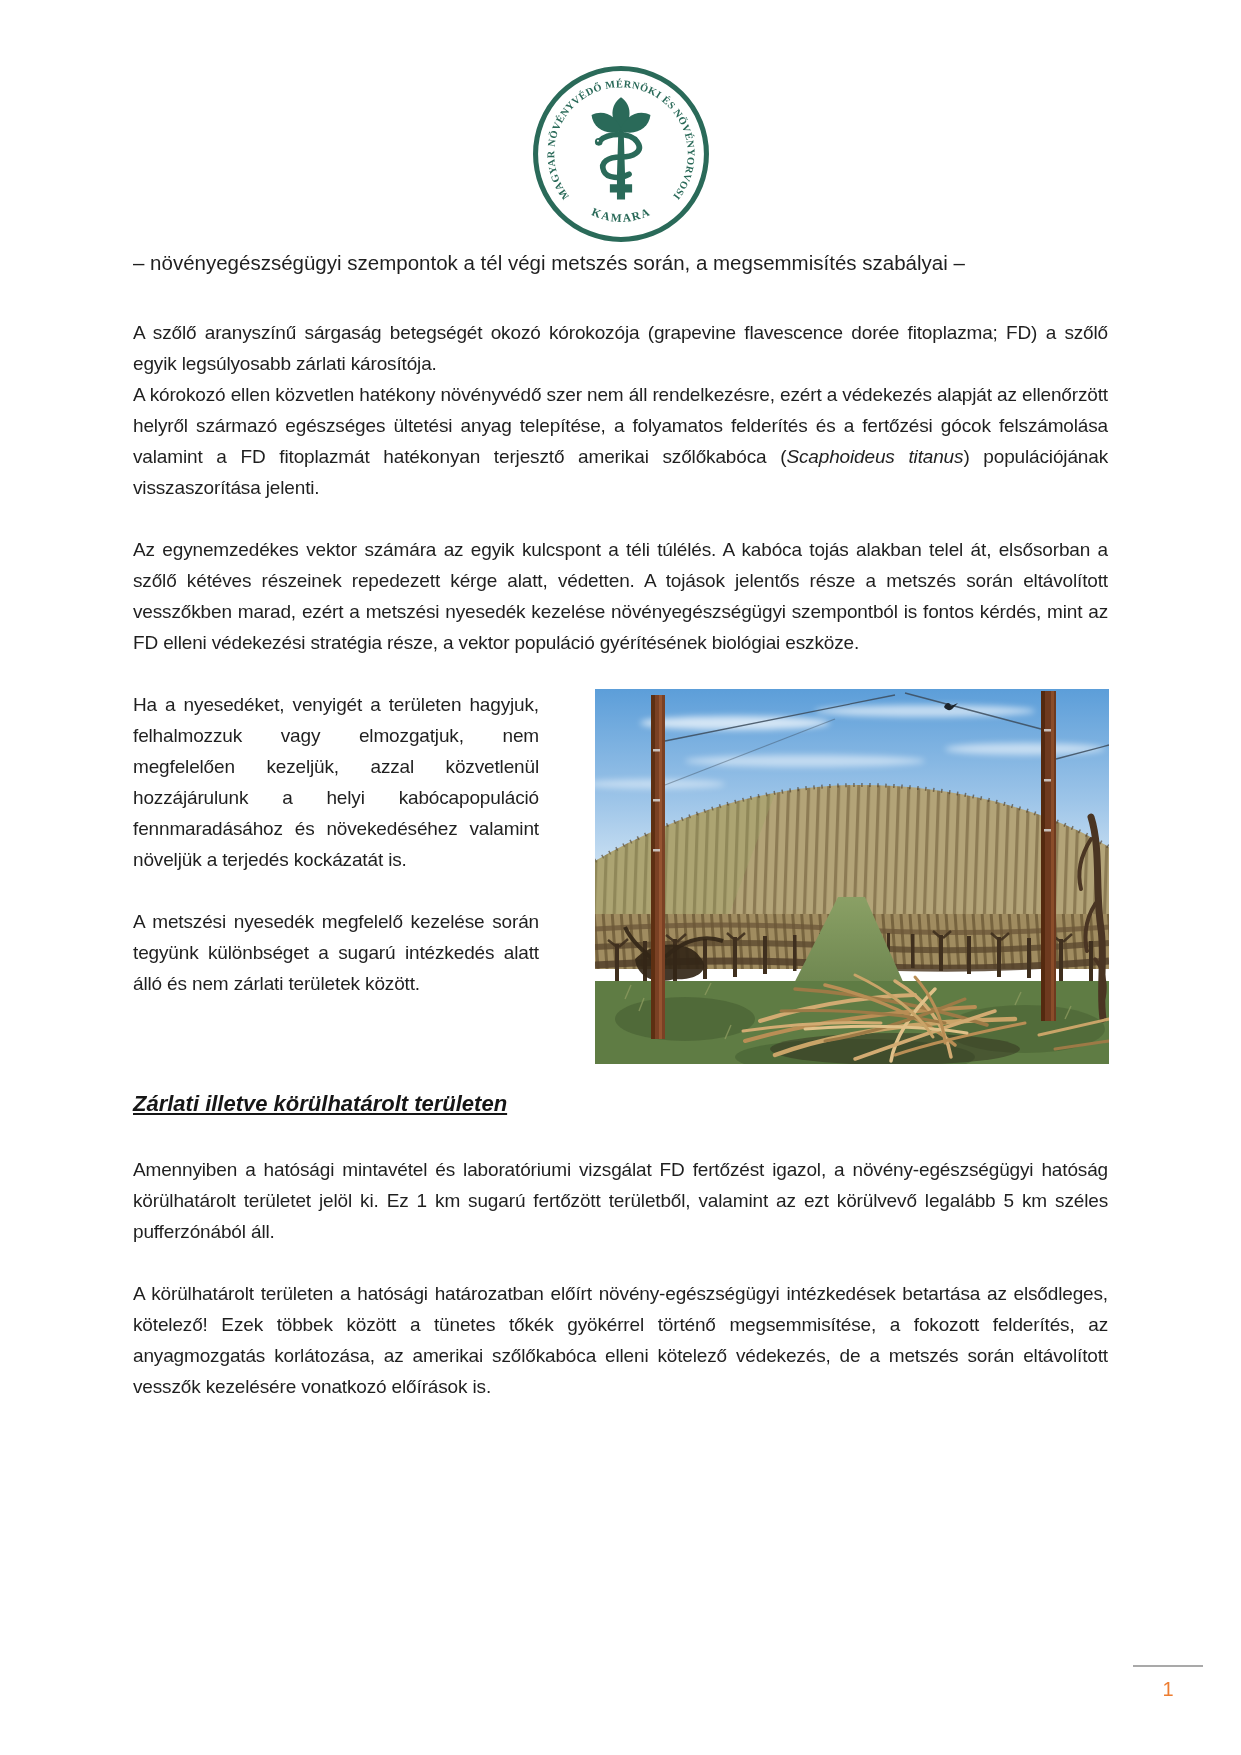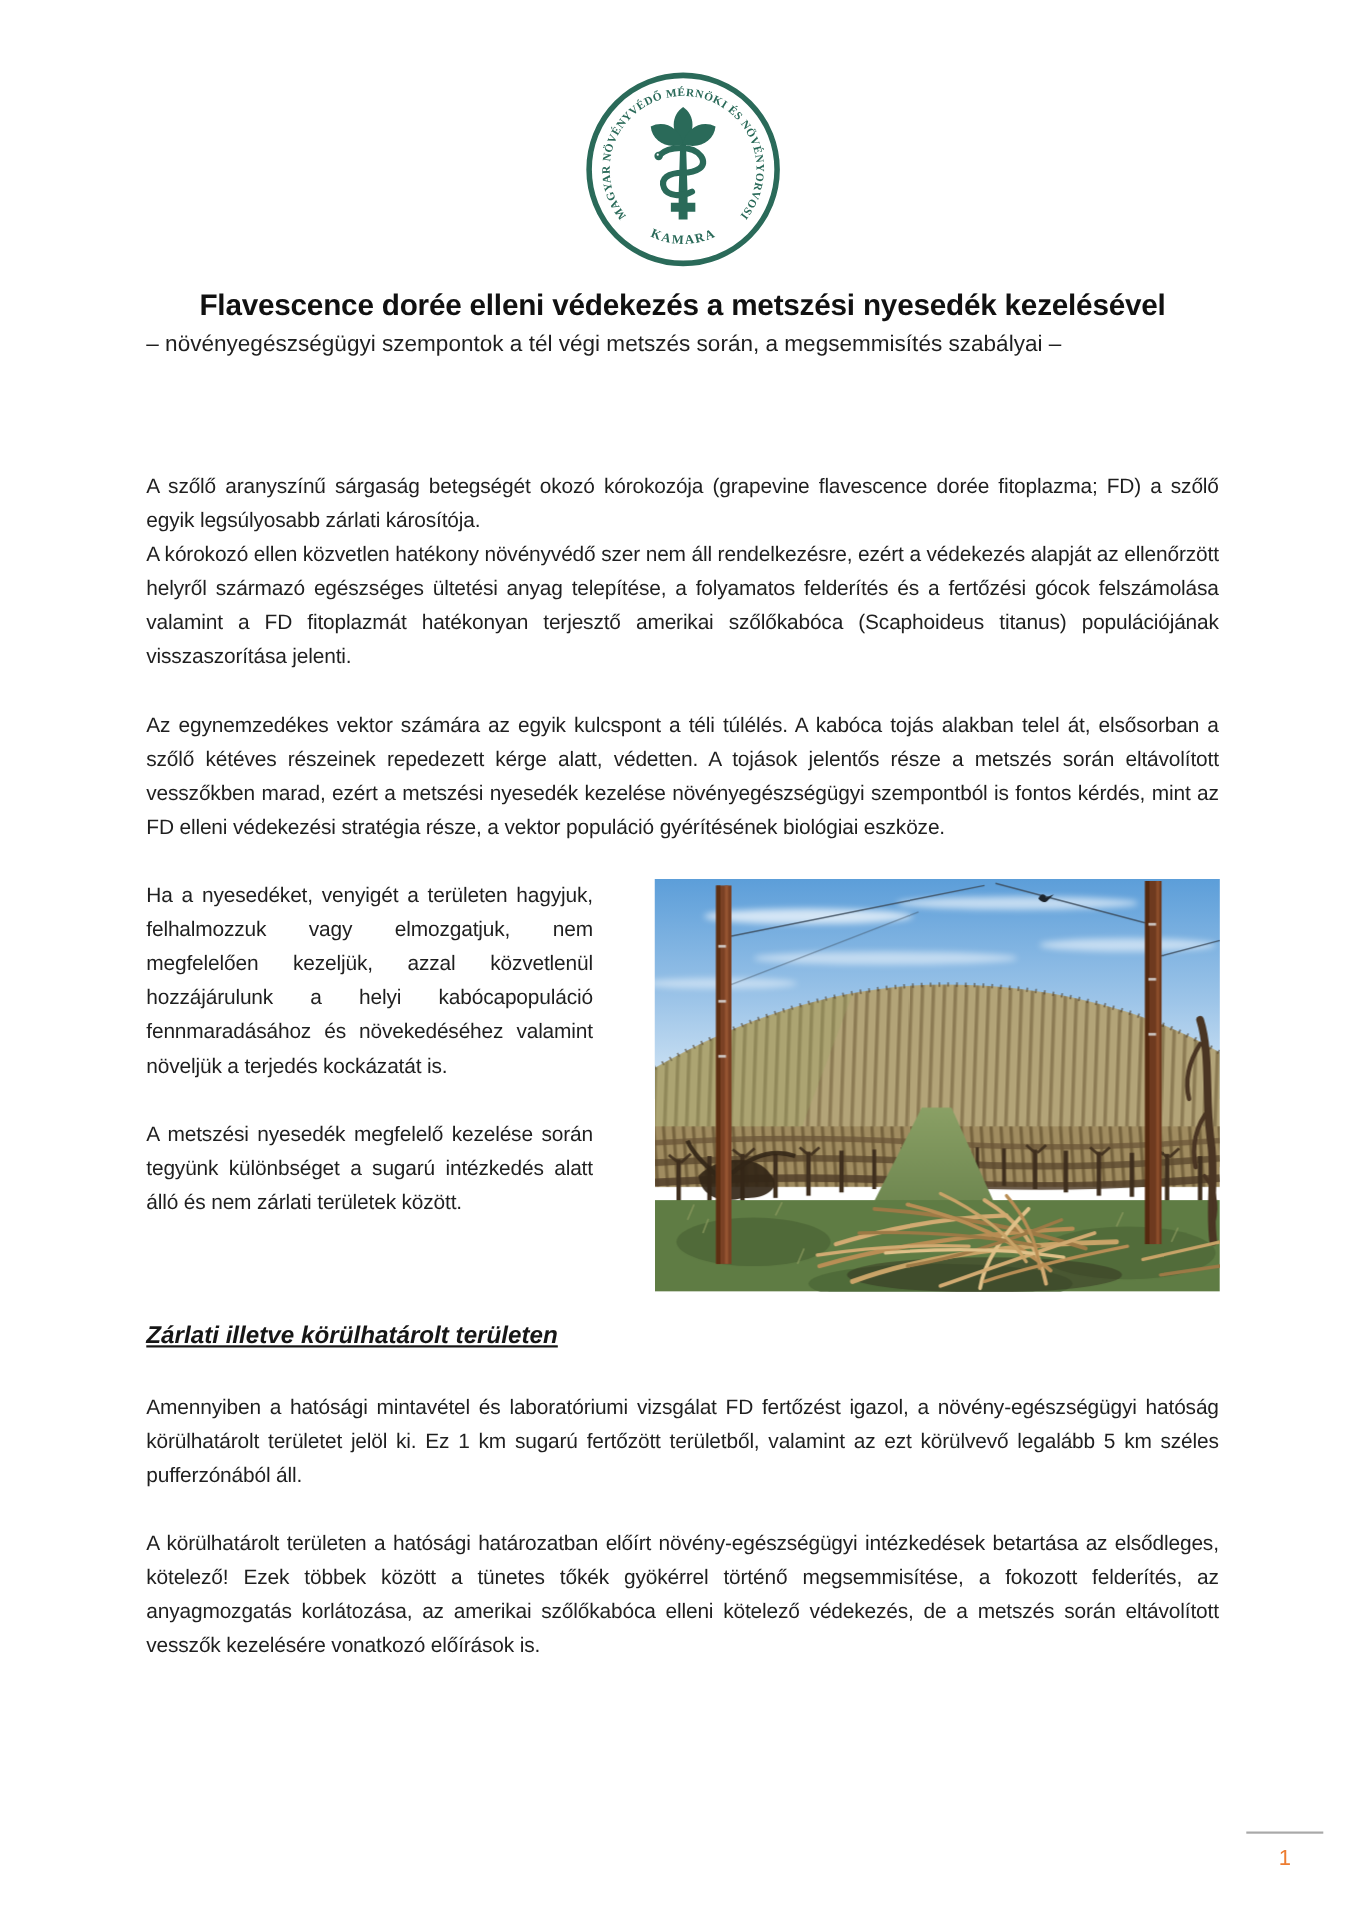--- a/index.html
+++ b/index.html
@@ -4,24 +4,24 @@
 <style>
   html,body{margin:0;padding:0;background:#ffffff;}
   body{width:1241px;height:1755px;position:relative;overflow:hidden;
        font-family:"Liberation Sans","DejaVu Sans",sans-serif;color:#1f1f1f;}
   .page{position:absolute;inset:0;padding:64px 133px 0 133px;box-sizing:border-box;}
   .logo-wrap{width:180px;height:180px;margin:0 auto;}
   .logo-wrap svg{display:block;width:180px;height:180px;}
   h1{font-size:27px;line-height:34px;font-weight:bold;text-align:center;
      margin:16px 0 0 0;color:#111;letter-spacing:-0.2px;}
   .subtitle{font-size:20.5px;line-height:28px;margin-top:5px;color:#1f1f1f;}
-  main{margin-top:100px;}
+  main{margin-top:40px;}
   p{font-size:19px;line-height:31px;text-align:justify;margin:0 0 31px 0;letter-spacing:-0.15px;}
   p.tight{margin-bottom:0;}
-  .species{}
+  .species{font-style:italic;}
   .two-col{display:flex;gap:56px;margin:0 0 26px 0;align-items:flex-start;}
   .col-text{flex:0 0 406px;width:406px;}
   .col-text p:last-child{margin-bottom:0;}
   figure.photo{margin:0;flex:0 0 514px;width:514px;height:375px;}
   figure.photo svg{display:block;width:514px;height:375px;}
   h2{font-size:22px;line-height:28px;font-weight:bold;font-style:italic;
      text-decoration:underline;margin:0 0 36px 0;color:#161616;}
   .footer-rule{position:absolute;right:38px;bottom:88px;width:70px;height:0;
      border-top:2px solid #a9a9a9;}
   .page-number{position:absolute;right:38px;bottom:54px;width:70px;text-align:center;
@@ -52,21 +52,20 @@
           <use href="#leaf"></use>
           <use href="#leaf" transform="rotate(-62 89 66)"></use>
           <use href="#leaf" transform="rotate(62 89 66)"></use>
           <path d="M85 112 h8 v7 h7 v8 h-7 v7 h-8 v-7 h-7 v-8 h7 z"></path>
         </g>
         <path d="M68 76 C 76 68 98 67 105 77 C 112 87 100 92 89 92 C 76 92 68 97 72 106 C 75 113 88 114 97 109" stroke="#2a6a59" stroke-width="5.5" fill="none" stroke-linecap="round"></path>
         <circle cx="67" cy="77" r="3.8" fill="#2a6a59"></circle>
         <circle cx="66.2" cy="75.8" r="1" fill="#ffffff"></circle>
       </svg>
     </div>
-    <h1>Flavescence dorée elleni védekezés a metszési nyesedék kezelésével</h1>
     <div class="subtitle">– növényegészségügyi szempontok a tél végi metszés során, a megsemmisítés szabályai –</div>
   </header>
 
   <main>
     <p class="tight">A szőlő aranyszínű sárgaság betegségét okozó kórokozója (grapevine flavescence dorée fitoplazma; FD) a szőlő egyik legsúlyosabb zárlati károsítója.</p>
     <p><span>A kórokozó ellen közvetlen hatékony növényvédő szer nem áll rendelkezésre, ezért a védekezés alapját az ellenőrzött helyről származó egészséges ültetési anyag telepítése, a folyamatos felderítés és a fertőzési gócok felszámolása valamint a FD fitoplazmát hatékonyan terjesztő amerikai szőlőkabóca (</span><span class="species">Scaphoideus titanus</span><span>) populációjának visszaszorítása jelenti.</span></p>
 
     <p>Az egynemzedékes vektor számára az egyik kulcspont a téli túlélés. A kabóca tojás alakban telel át, elsősorban a szőlő kétéves részeinek repedezett kérge alatt, védetten. A tojások jelentős része a metszés során eltávolított vesszőkben marad, ezért a metszési nyesedék kezelése növényegészségügyi szempontból is fontos kérdés, mint az FD elleni védekezési stratégia része, a vektor populáció gyérítésének biológiai eszköze.</p>
 
     <div class="two-col">

